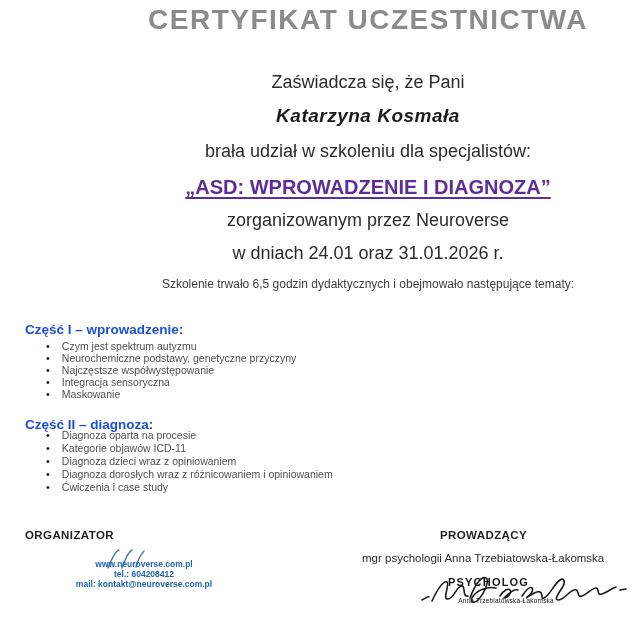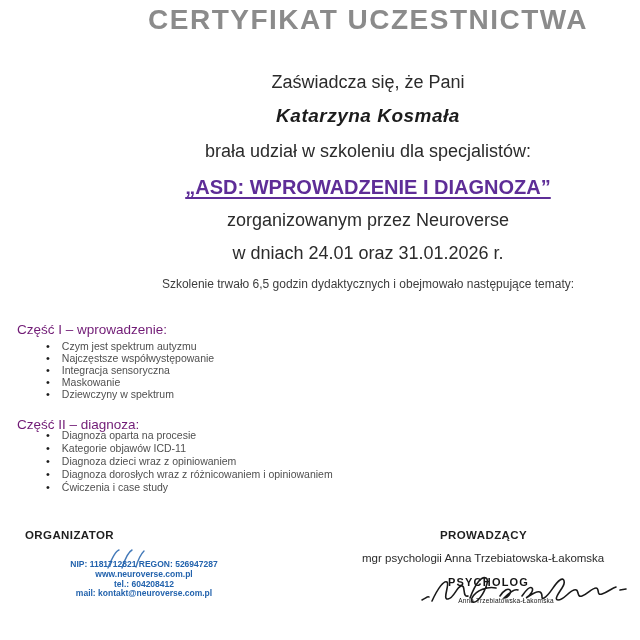--- a/index.html
+++ b/index.html
@@ -11,21 +11,21 @@
   .center{left:0;width:640px;text-align:center;padding-left:48px;}
   .title{top:4px;font-size:28px;font-weight:bold;letter-spacing:1.5px;color:#8b8b8b;}
   .intro{top:72px;font-size:18px;}
   .pname{top:105px;font-size:19px;font-weight:bold;font-style:italic;color:#1c1c1c;letter-spacing:0.5px;}
   .part{top:141px;font-size:18px;}
   .course{top:176px;font-size:20px;font-weight:bold;color:#5e2d97;}
   .course span{text-decoration:underline;text-underline-offset:3px;}
   .org{top:210px;font-size:18px;}
   .dates{top:243px;font-size:18px;}
   .duration{top:277px;font-size:12px;color:#3d3d3d;}
-  .sec-heading{left:17px;font-size:13.5px;font-weight:normal;color:#701a75;}
+  .sec-heading{left:25px;font-size:13.5px;font-weight:bold;color:#1d4ed8;}
   .sec1-h{top:322px;}
   .sec2-h{top:417px;}
   ul.topics{list-style:none;margin:0;padding:0;position:absolute;left:46px;font-size:10.5px;color:#4f4f4f;}
   ul.t1{top:340px;}
   ul.t1 li{line-height:12.1px;}
   ul.t2{top:429px;}
   ul.t2 li{line-height:13.1px;}
   ul.topics li::before{content:"\2022";margin-right:12px;color:#1b1b1b;font-size:11px;}
   .footer-label{font-size:11.5px;font-weight:bold;color:#1f1f1f;letter-spacing:0.4px;}
   .org-label{left:25px;top:529px;}
@@ -53,41 +53,40 @@
 
 <div class="abs center org">zorganizowanym przez Neuroverse</div>
 
 <div class="abs center dates">w dniach 24.01 oraz 31.01.2026 r.</div>
 
 <div class="abs center duration">Szkolenie trwało 6,5 godzin dydaktycznych i obejmowało następujące tematy:</div>
 
 <div class="abs sec-heading sec1-h">Część I – wprowadzenie:</div>
 <ul class="topics t1">
   <li>Czym jest spektrum autyzmu</li>
+  <li>Neurochemiczne podstawy, genetyczne przyczyny</li>
   <li>Najczęstsze współwystępowanie</li>
   <li>Integracja sensoryczna</li>
   <li>Maskowanie</li>
-  <li>Dziewczyny w spektrum</li>
 </ul>
 
 <div class="abs sec-heading sec2-h">Część II – diagnoza:</div>
 <ul class="topics t2">
   <li>Diagnoza oparta na procesie</li>
   <li>Kategorie objawów ICD-11</li>
   <li>Diagnoza dzieci wraz z opiniowaniem</li>
   <li>Diagnoza dorosłych wraz z różnicowaniem i opiniowaniem</li>
   <li>Ćwiczenia i case study</li>
 </ul>
 
 <div class="abs footer-label org-label">ORGANIZATOR</div>
 <div class="abs footer-label trainer-label">PROWADZĄCY</div>
 <div class="abs trainer-name">mgr psychologii Anna Trzebiatowska-Łakomska</div>
 
 <div class="abs stamp">
-  <div class="s-line">NIP: 1181712821 REGON: 526947287</div>
   <div class="s-line">www.neuroverse.com.pl</div>
   <div class="s-line">tel.: 604208412</div>
   <div class="s-line">mail: kontakt@neuroverse.com.pl</div>
 </div>
 
 <svg class="abs" style="left:100px;top:548px;" width="62" height="22" viewBox="0 0 62 22">
   <path d="M8,20 C12,10 16,3 19,2 M22,20 C25,11 28,4 32,2 M36,19 C38,12 41,6 44,3" fill="none" stroke="#2363ad" stroke-width="1.4" stroke-linecap="round" opacity="0.85"></path>
 </svg>
 
 <div class="abs psy-stamp">PSYCHOLOG</div>

